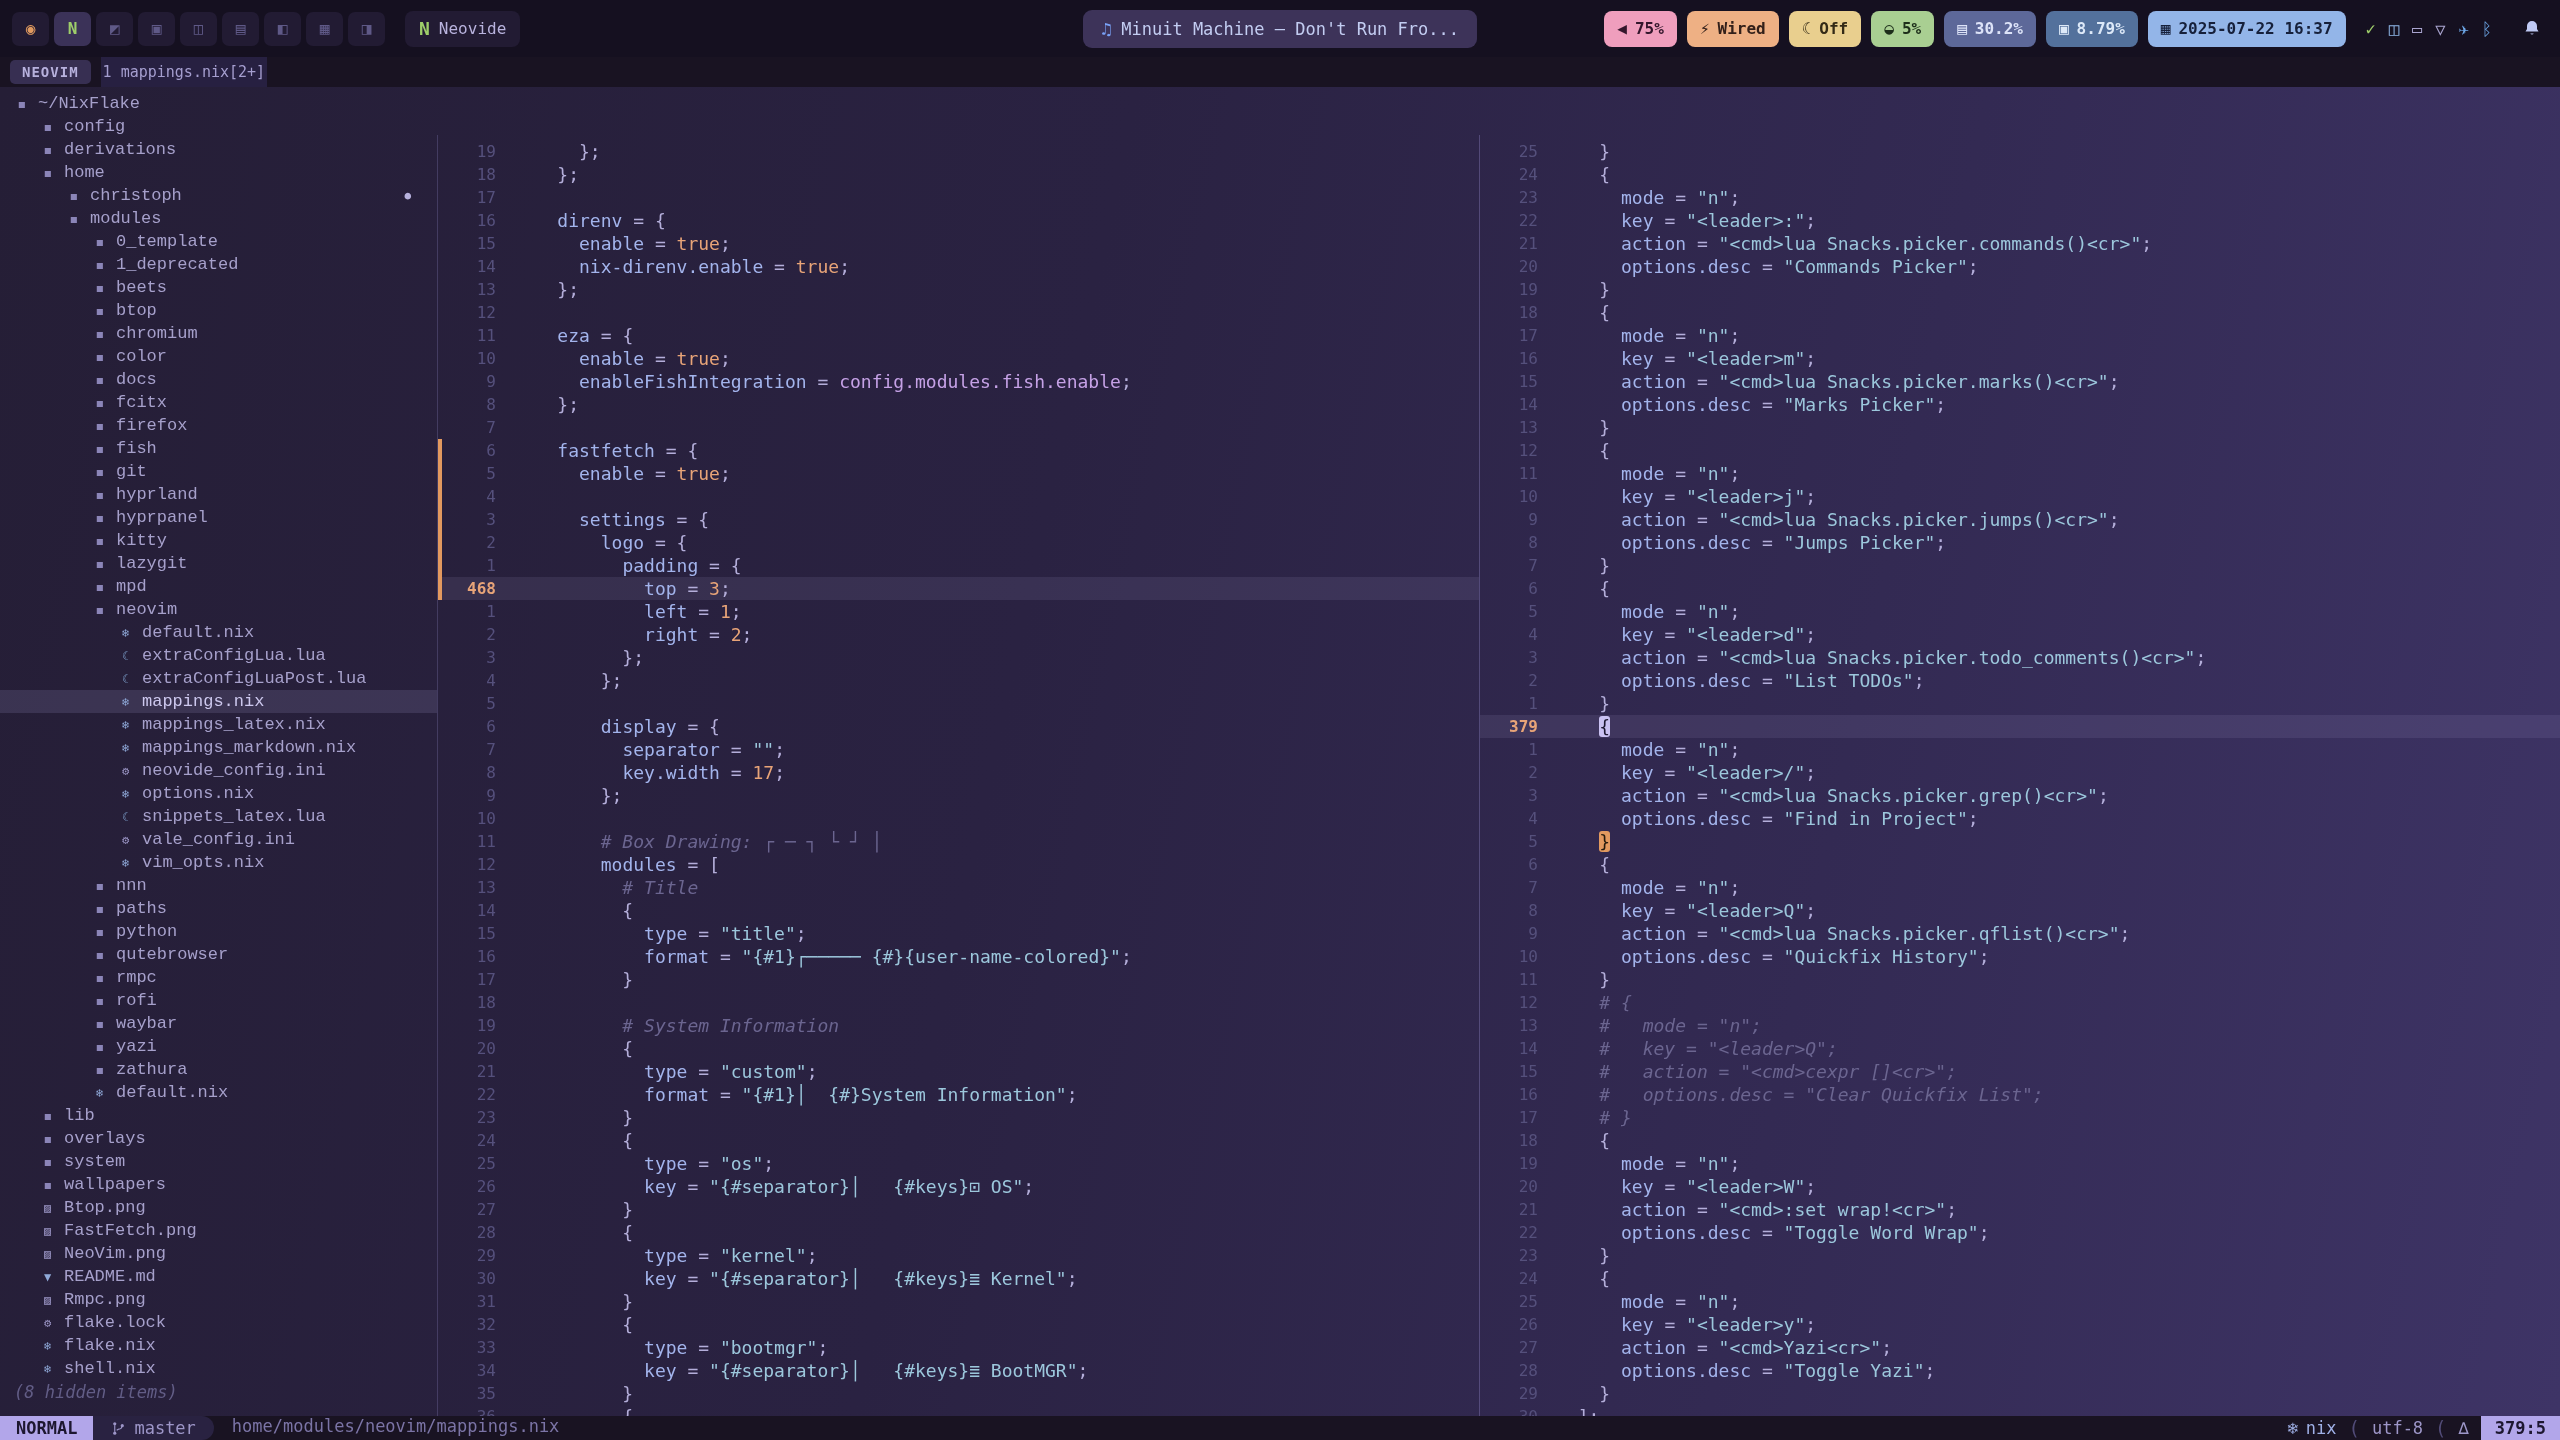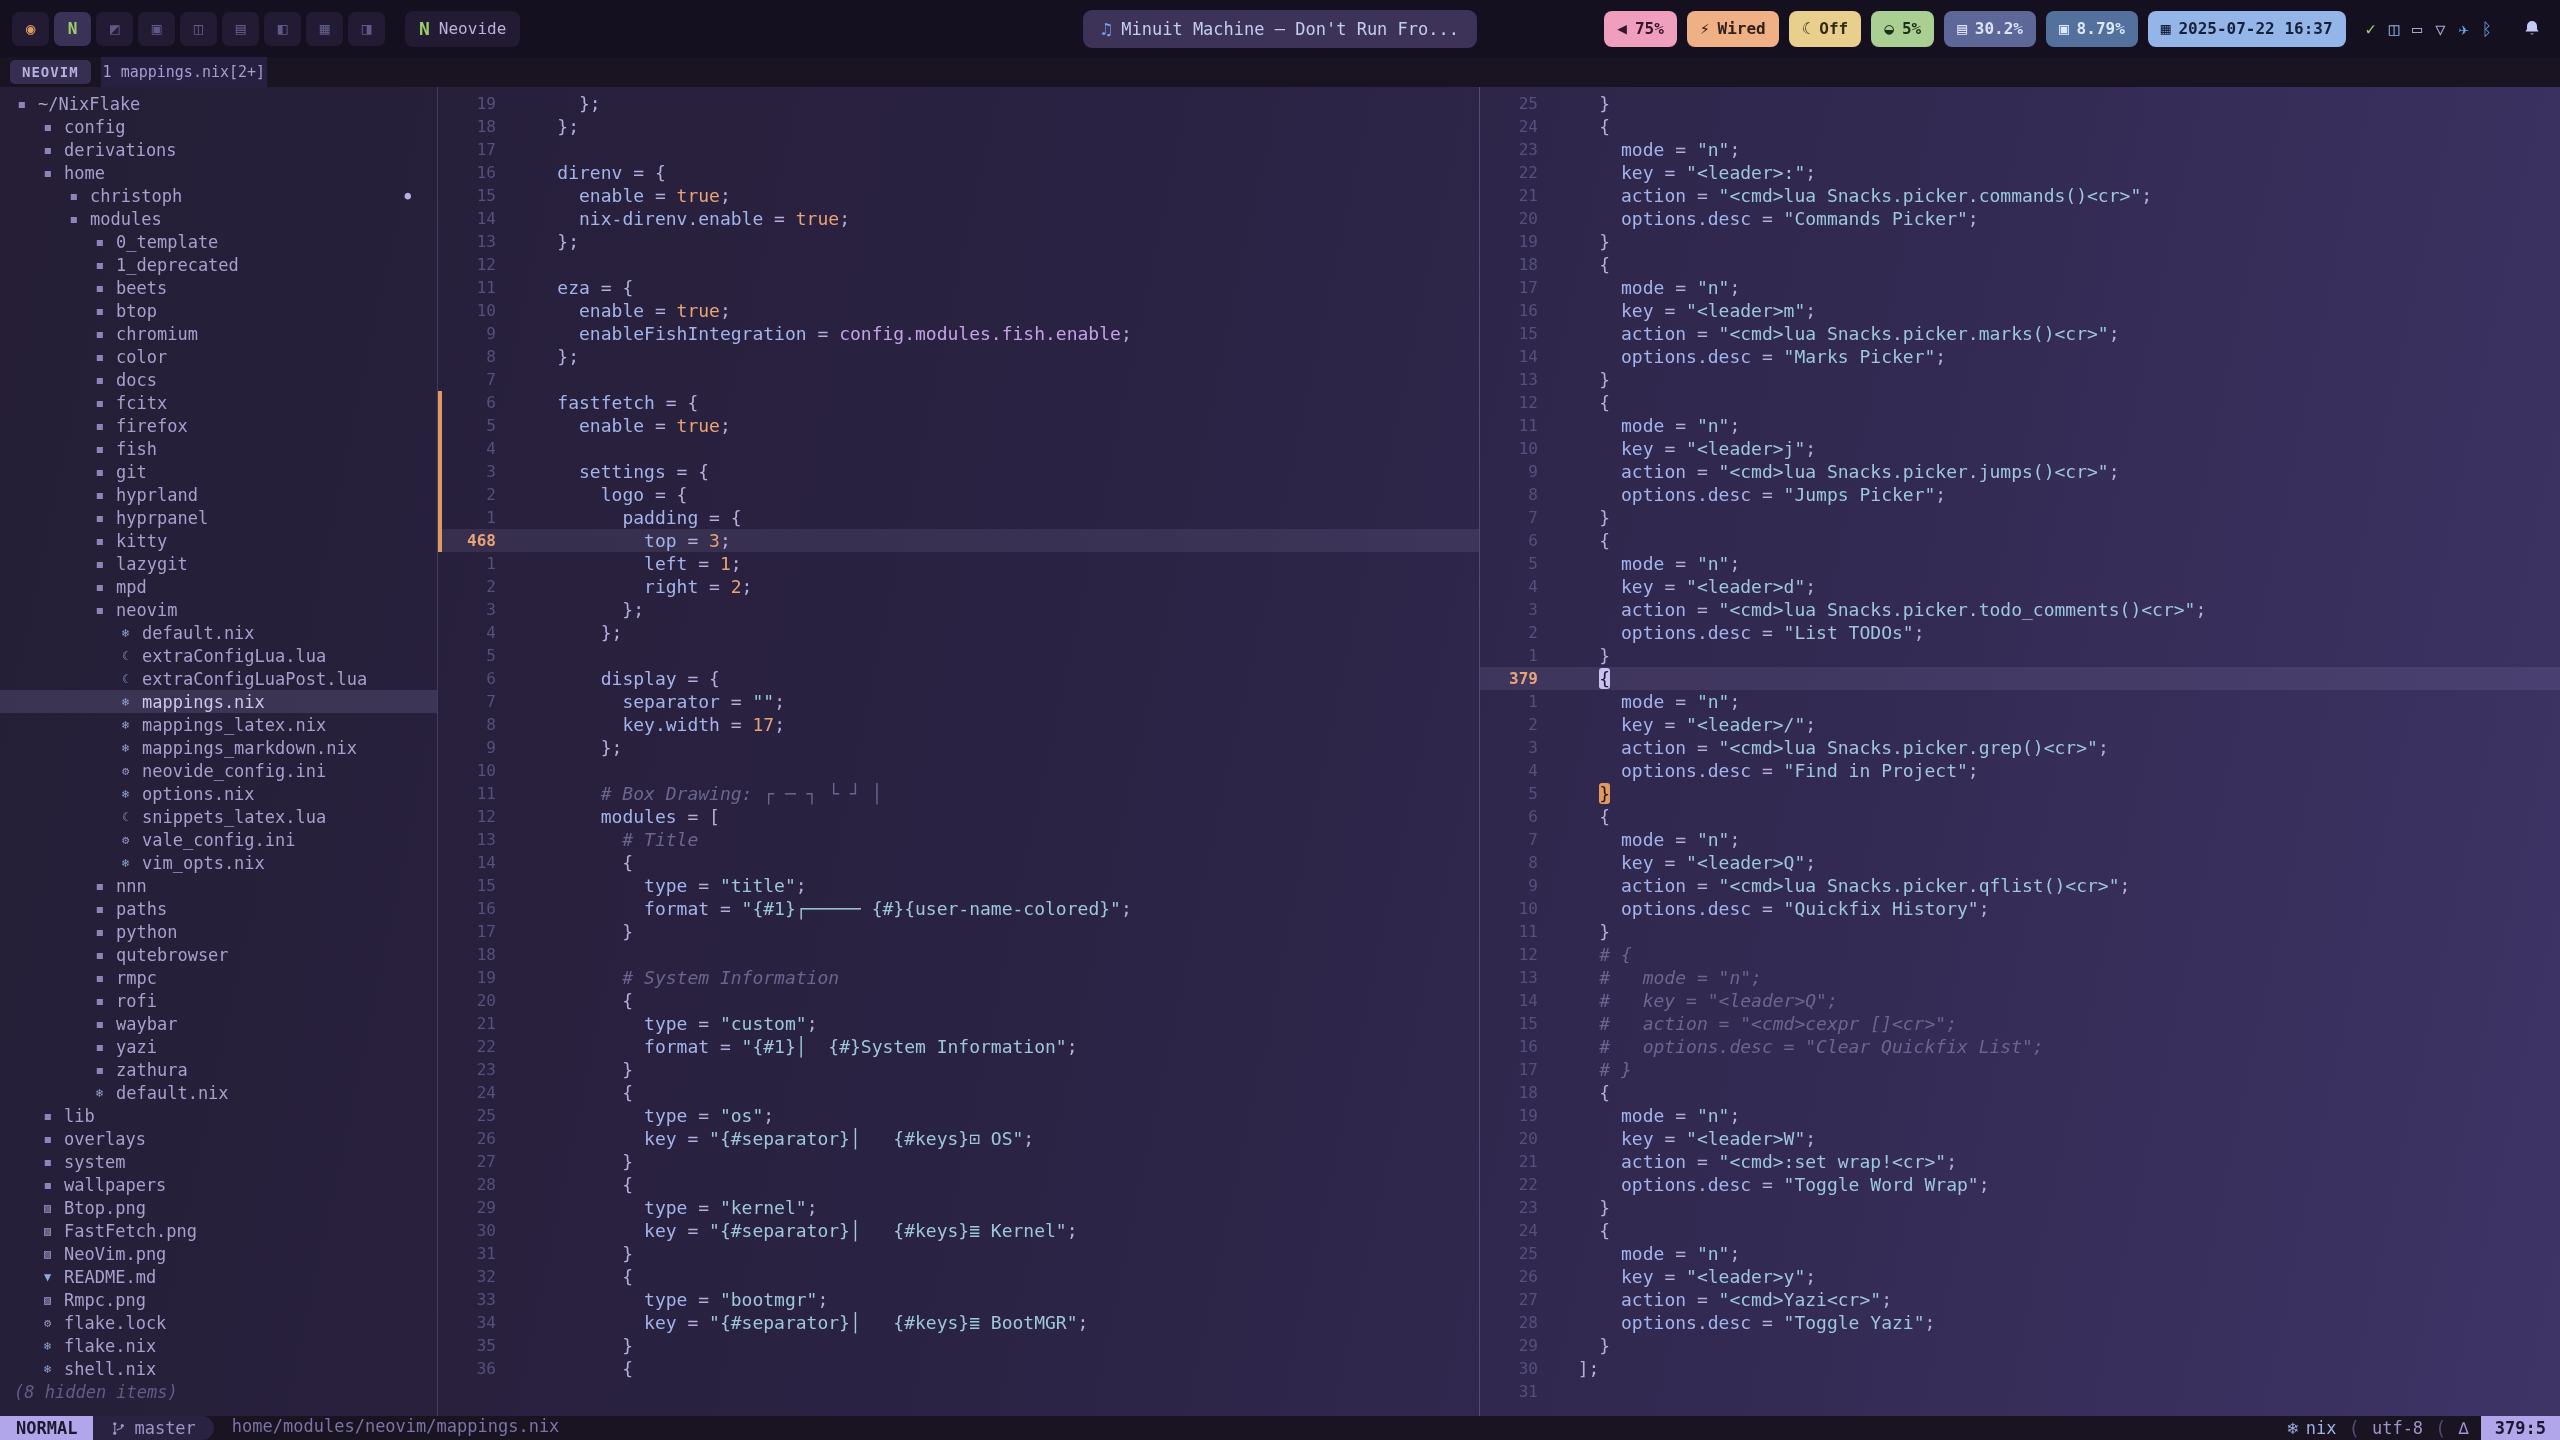--- a/index.html
+++ b/index.html
@@ -24,25 +24,25 @@
   .tabline{height:30px;background:#191322;display:flex;align-items:stretch;gap:10px;padding:0;flex:none;}
   .tl-label{background:#372f52;color:#b7b1dd;font-weight:700;font-size:14px;letter-spacing:1px;margin:3px 0 3px 10px;padding:0 12px;border-radius:5px;display:flex;align-items:center;}
   .tl-tab{background:#272041;color:#a59ecf;font-size:15px;display:flex;align-items:center;padding:0 2px;}
 
   
   .content{flex:1;display:flex;overflow:hidden;background:linear-gradient(102deg,#251e36 0%,#2a2242 40%,#332a53 70%,#3e3466 100%);}
   .tree{width:437px;flex:none;padding-top:5px;overflow:hidden;font-size:17px;}
   .titem{height:23px;display:flex;align-items:center;gap:9px;color:#a6a0cb;white-space:nowrap;}
   .titem.sel{background:rgba(190,181,238,.14);color:#cdc8ee;}
   .ticon{font-size:12px;width:15px;text-align:center;flex:none;}
-  .tname{overflow:hidden;}
+  .tname{overflow:hidden;font-family:Liberation Mono, monospace;}
   .tdot{margin-left:auto;margin-right:26px;font-size:11px;color:#b7b1dd;}
   .thidden{height:23px;display:flex;align-items:center;padding-left:14px;color:#625d86;font-style:italic;}
 
-  .pane{flex:none;padding-top:5px;overflow:hidden;font-size:18px;}
+  .pane{flex:none;padding-top:5px;overflow:hidden;font-size:18px;margin-top:48px;}
   .pane-left{width:1041px;border-left:1px solid rgba(170,160,230,.22);}
   .pane-right{flex:1;border-left:1px solid rgba(170,160,230,.30);}
   .row{display:flex;height:23px;line-height:23px;border-left:4px solid transparent;white-space:pre;}
   .row.sign{border-left-color:#e2995f;}
   .row.cur{background:rgba(195,185,240,.10);}
   .ln{flex:0 0 72px;text-align:right;padding-right:18px;color:#55507c;font-size:16px;box-sizing:border-box;}
   .ln.curn{color:#e8a478;font-weight:700;}
   .code{color:#b4aeda;}
   .key{color:#a3b4ec;}
   .str{color:#9cc7dc;}

